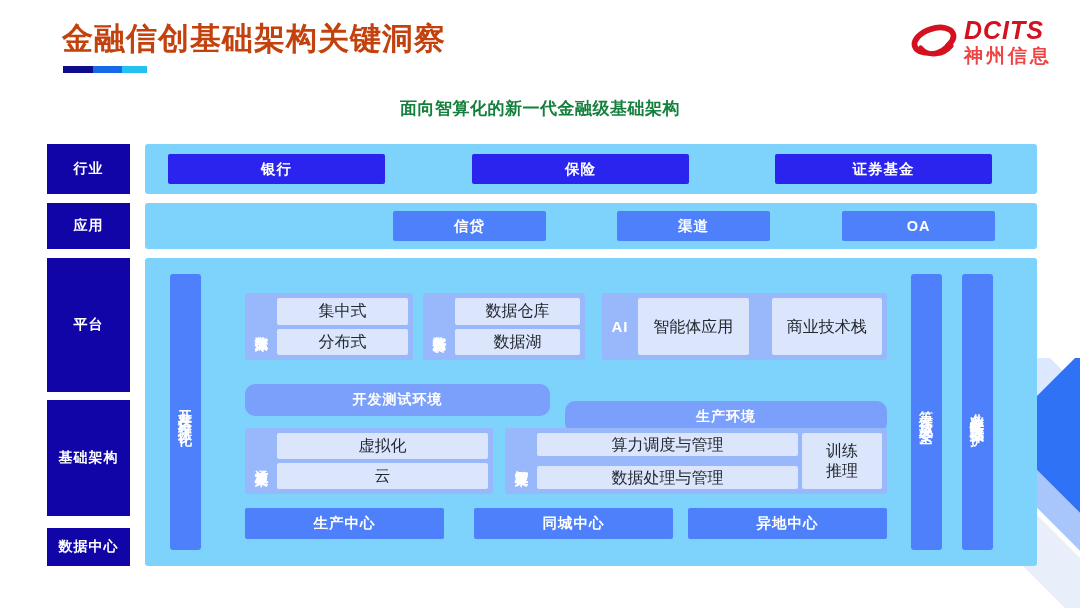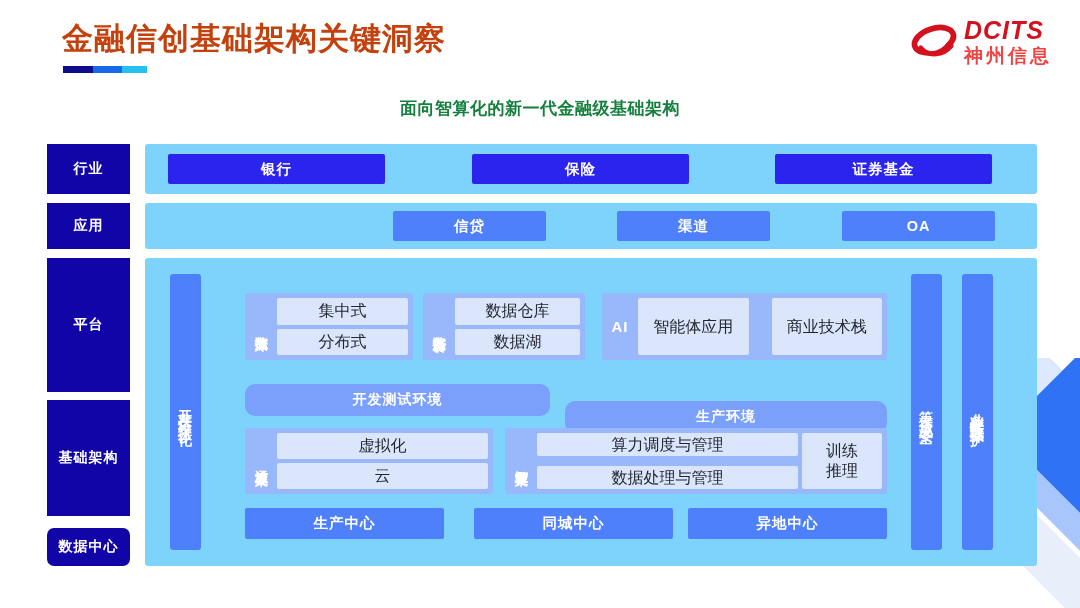--- a/index.html
+++ b/index.html
@@ -110,21 +110,21 @@
       <div class="logo-cn">神州信息</div>
     </div>
   </div>
 
   <div class="subtitle">面向智算化的新一代金融级基础架构</div>
 
   <div class="lbl" style="left:47px;top:144px;width:83px;height:50px;">行业</div>
   <div class="lbl" style="left:47px;top:203px;width:83px;height:46px;">应用</div>
   <div class="lbl" style="left:47px;top:258px;width:83px;height:134px;">平台</div>
   <div class="lbl" style="left:47px;top:400px;width:83px;height:116px;">基础架构</div>
-  <div class="lbl" style="left:47px;top:528px;width:83px;height:38px;border-radius:7px;">数据中心</div>
+  <div class="lbl" style="left:47px;top:528px;width:83px;height:38px;">数据中心</div>
 
   <div class="panel" style="left:145px;top:144px;width:868px;height:50px;">
     <div class="btn-dark" style="position:absolute;left:23px;top:10px;width:217px;height:30px;">银行</div>
     <div class="btn-dark" style="position:absolute;left:327px;top:10px;width:217px;height:30px;">保险</div>
     <div class="btn-dark" style="position:absolute;left:630px;top:10px;width:217px;height:30px;">证券基金</div>
   </div>
 
   <div class="panel" style="left:145px;top:203px;width:868px;height:46px;">
     <div class="btn-mid" style="position:absolute;left:248px;top:8px;width:153px;height:30px;">信贷</div>
     <div class="btn-mid" style="position:absolute;left:472px;top:8px;width:153px;height:30px;text-align:center;">渠道</div>

